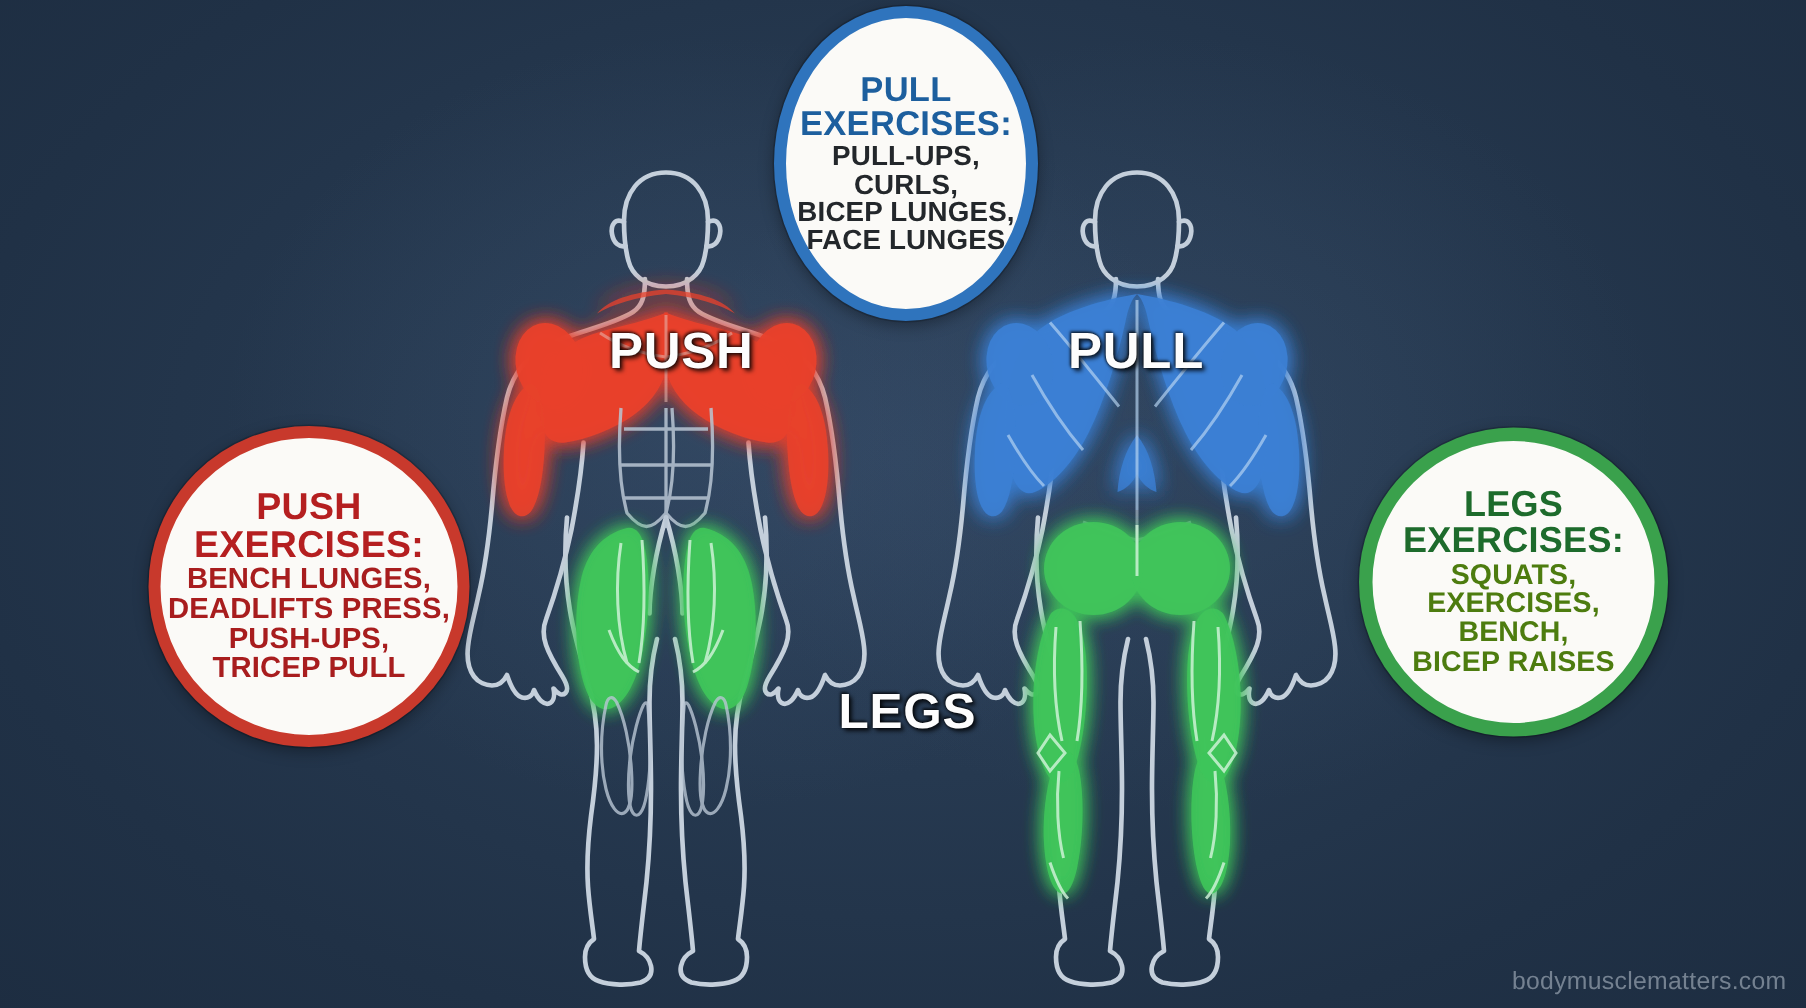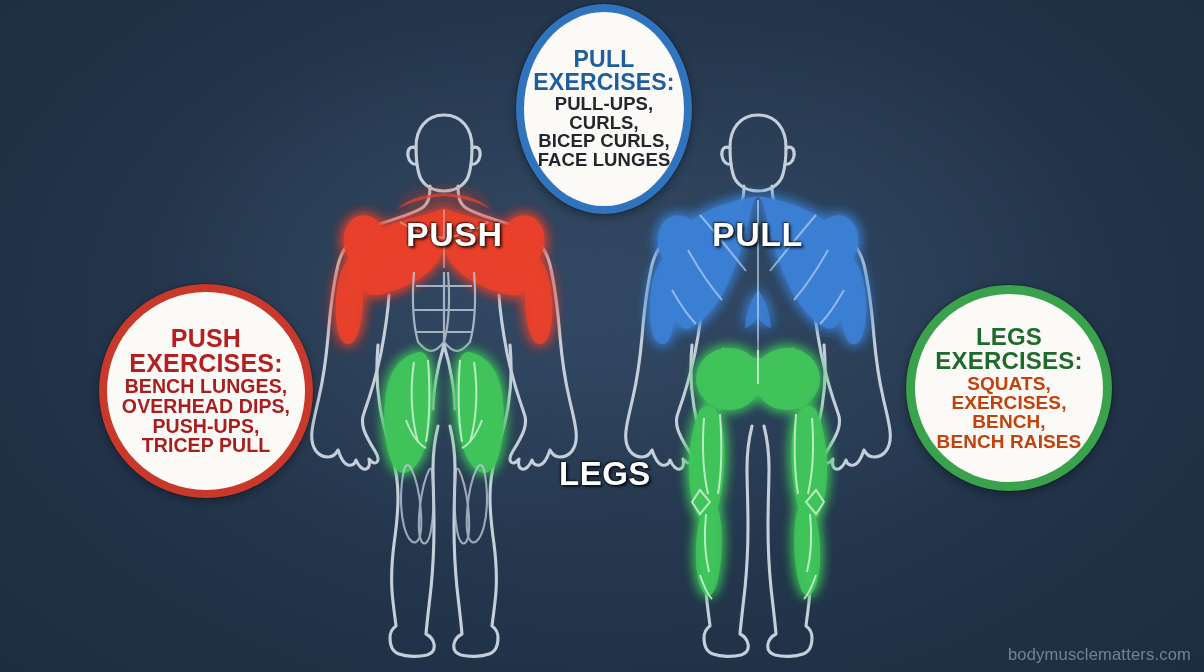--- a/index.html
+++ b/index.html
@@ -49,21 +49,21 @@
   }
   #bubble-pull .hd{color:#1d5f9e;font-size:23px;}
   #bubble-pull .ln{color:#23272b;font-size:18.5px;}
 
   #bubble-legs{
     left:906px;top:285px;width:206px;height:206px;
     border:9px solid #3aa14c;
     box-shadow:0 0 0 1px rgba(0,0,0,.18), 0 3px 10px rgba(0,0,0,.35);
   }
   #bubble-legs .hd{color:#1d6b2c;font-size:24px;}
-  #bubble-legs .ln{color:#c2410c;font-size:19px;}
+  #bubble-legs .ln{color:#4d7c0f;font-size:19px;}
 
   .bubble .hd,.bubble .ln{white-space:nowrap;}
 
   
   .bodylabel{
     position:absolute;z-index:7;color:#fdfdfd;font-weight:bold;
     letter-spacing:.5px;
     text-shadow:
       0 0 2px rgba(0,0,0,.85),
       2px 2px 3px rgba(0,0,0,.75),
@@ -308,41 +308,41 @@
       <path d="M810 514 c2 20 1 42 -3 58"></path>
       <path d="M700 575 c4 12 8 20 12 24"></path>
       <path d="M816 575 c-4 12 -8 20 -12 24"></path>
     </g>
   </svg>
 
   <div class="bubble" id="bubble-push">
     <div class="hd">PUSH</div>
     <div class="hd">EXERCISES:</div>
     <div class="ln">BENCH LUNGES,</div>
-    <div class="ln">OVERHEAD DIPS,</div>
+    <div class="ln">DEADLIFTS PRESS,</div>
     <div class="ln">PUSH-UPS,</div>
     <div class="ln">TRICEP PULL</div>
   </div>
 
   <div class="bubble" id="bubble-pull">
     <div class="hd">PULL</div>
     <div class="hd">EXERCISES:</div>
     <div class="ln">PULL-UPS,</div>
     <div class="ln">CURLS,</div>
-    <div class="ln">BICEP CURLS,</div>
+    <div class="ln">BICEP LUNGES,</div>
     <div class="ln">FACE LUNGES</div>
   </div>
 
   <div class="bubble" id="bubble-legs">
     <div class="hd">LEGS</div>
     <div class="hd">EXERCISES:</div>
     <div class="ln">SQUATS,</div>
     <div class="ln">EXERCISES,</div>
     <div class="ln">BENCH,</div>
-    <div class="ln">BENCH RAISES</div>
+    <div class="ln">BICEP RAISES</div>
   </div>
 
   <div class="bodylabel" id="label-push">PUSH</div>
   <div class="bodylabel" id="label-pull">PULL</div>
   <div class="bodylabel" id="label-legs">LEGS</div>
 
   <div id="watermark">bodymusclematters.com</div>
 
 </div>
 

